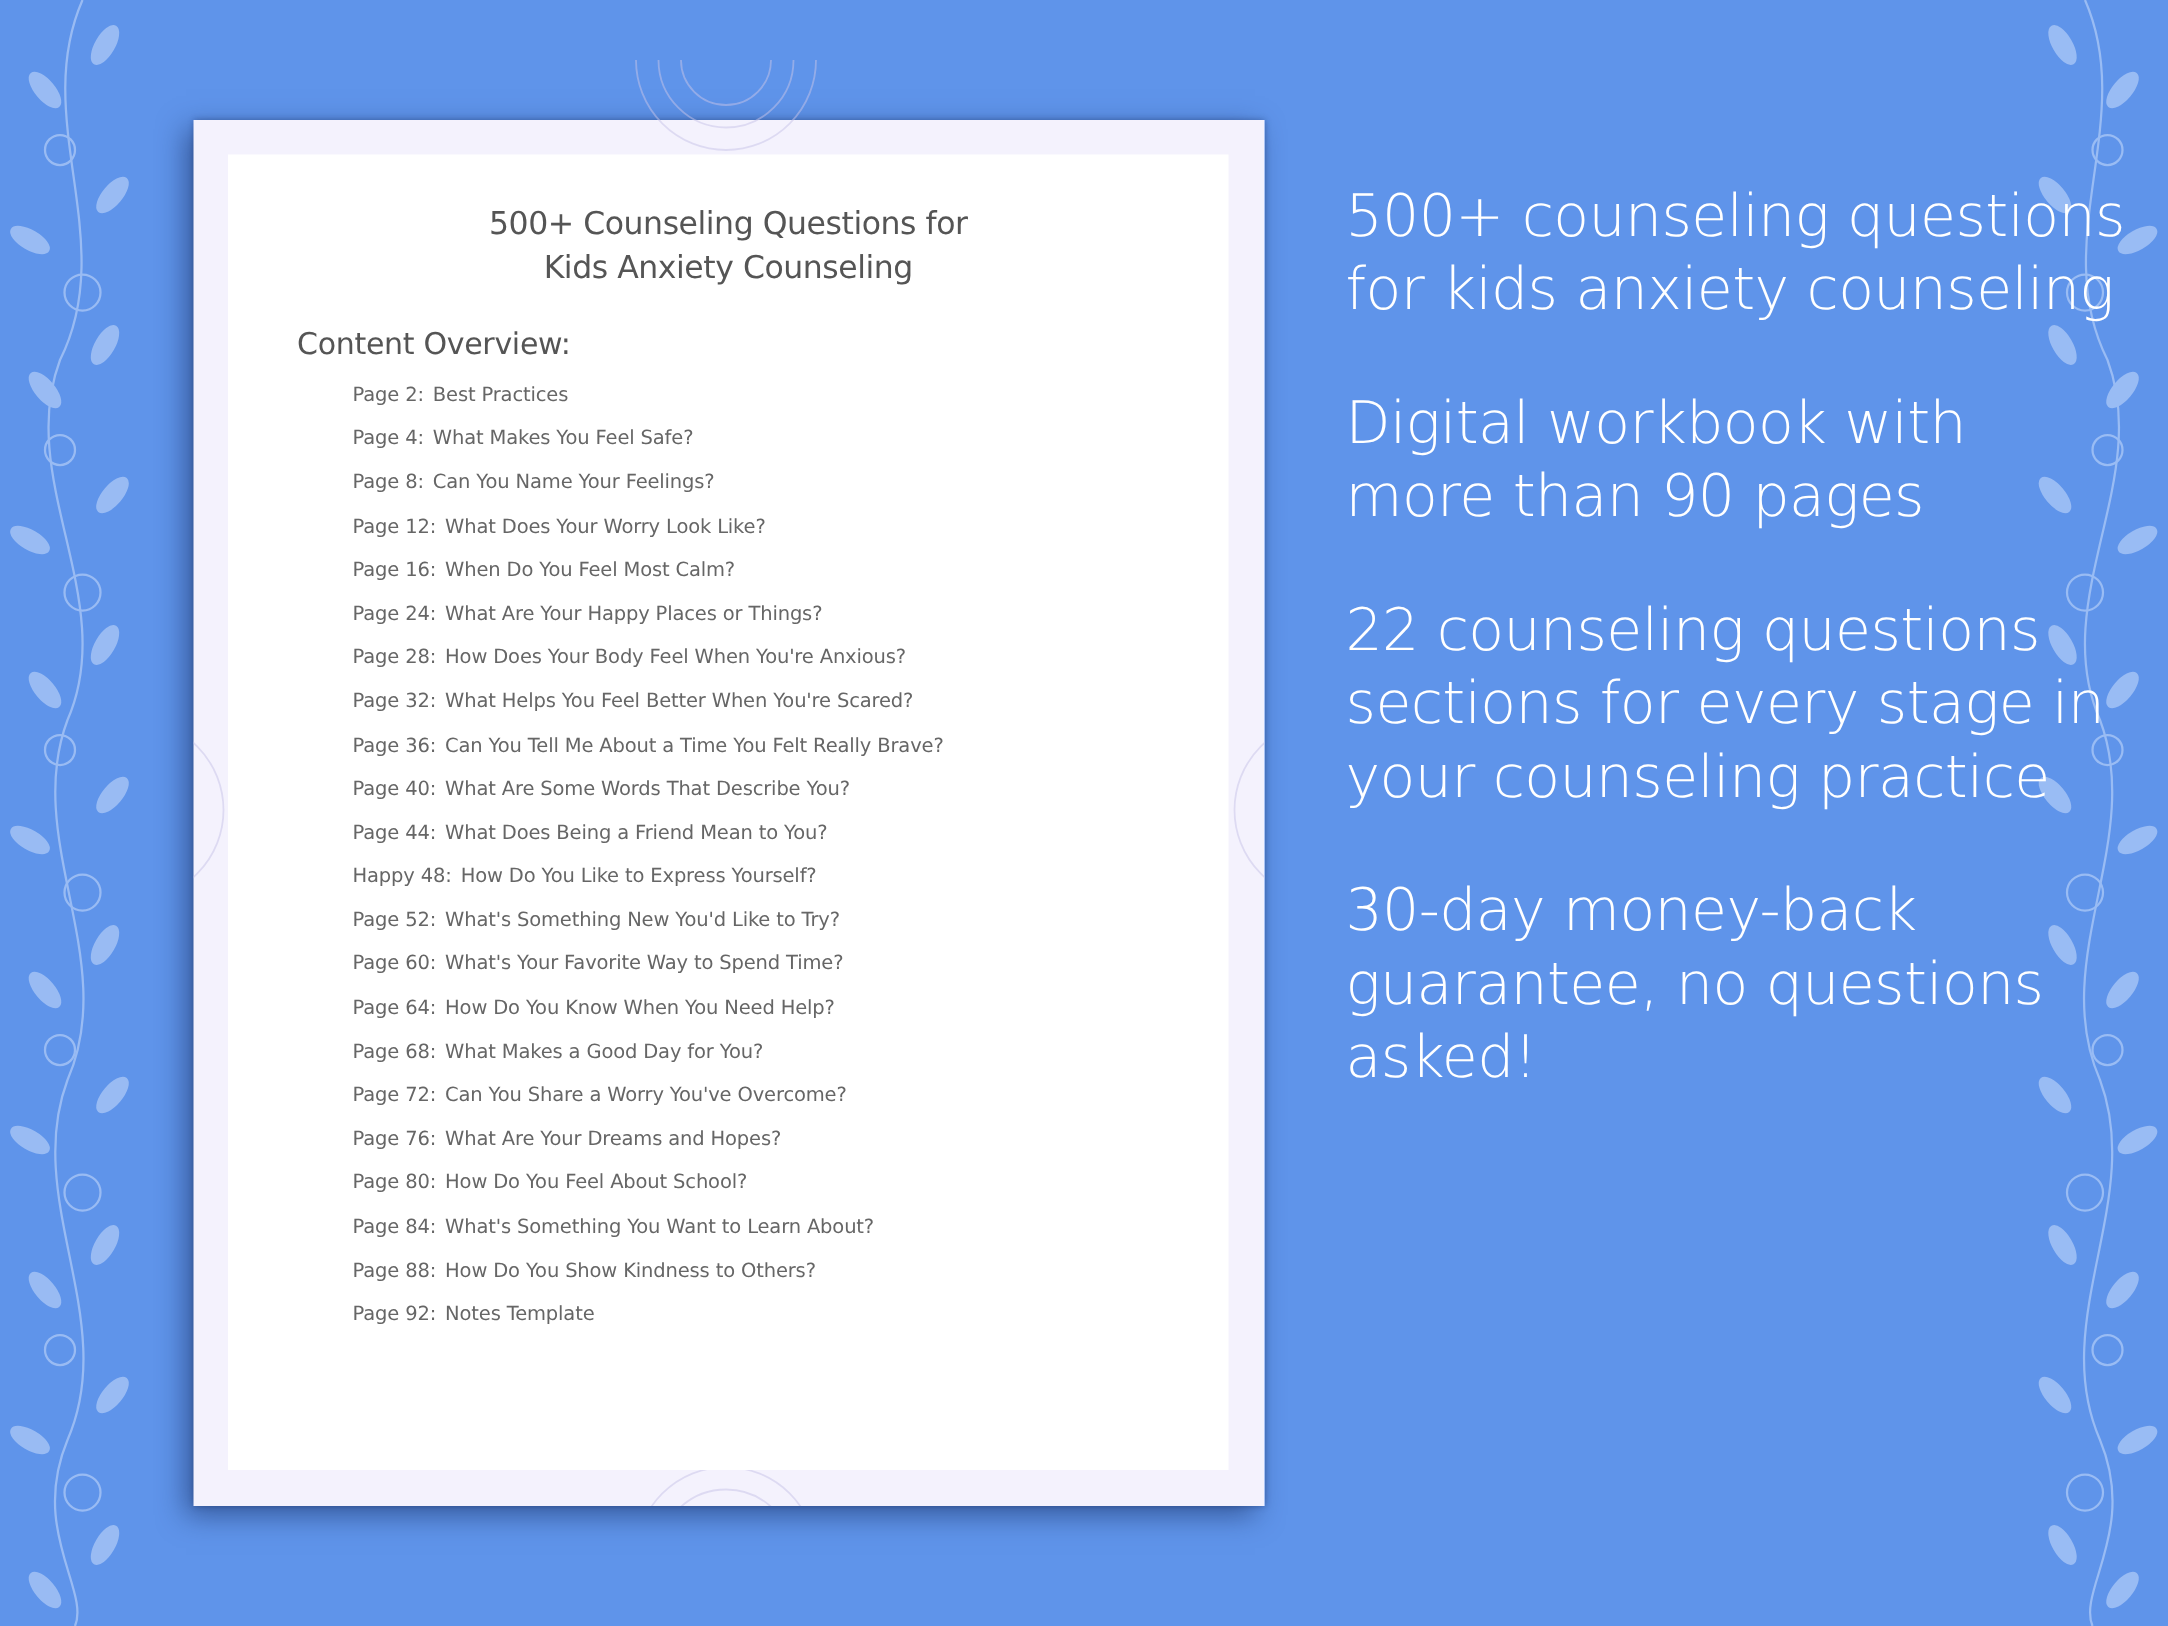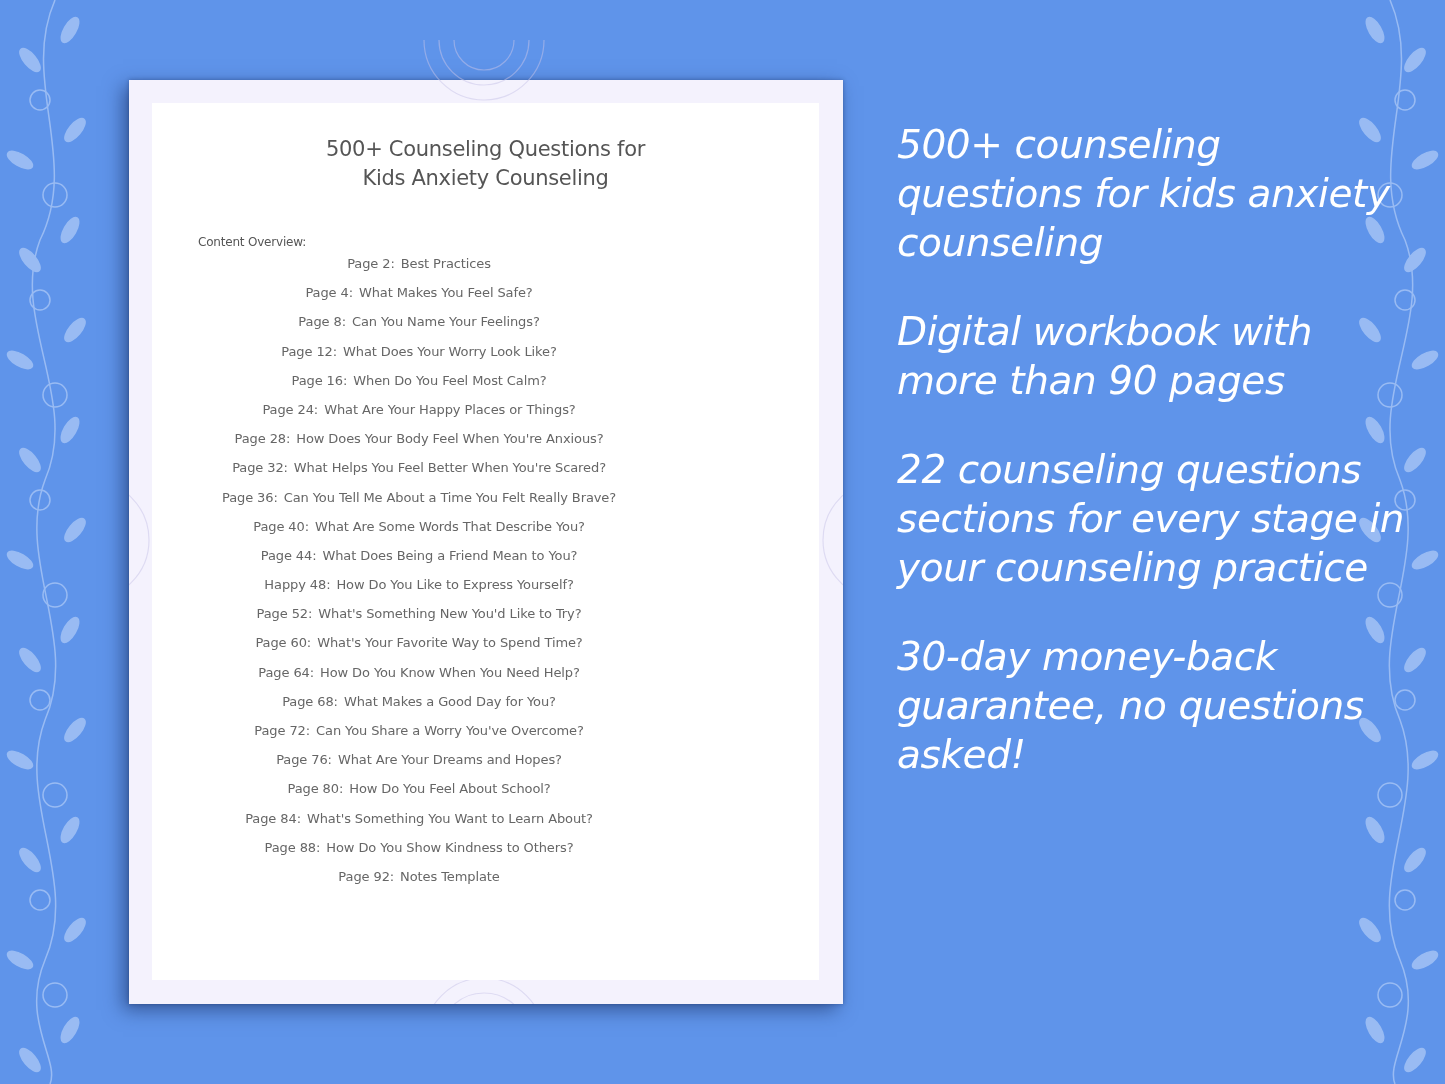--- a/index.html
+++ b/index.html
@@ -24,31 +24,31 @@
   .doc-page {
     position: absolute; left: 152px; top: 103px; width: 667px; height: 877px;
     background: #ffffff;
   }
   .doc-title {
     position: absolute; left: 0; top: 32px; width: 667px; text-align: center;
     color: #555; font-size: 21px; line-height: 29px; font-family: "DejaVu Sans", sans-serif;
     font-weight: 400; letter-spacing: -0.3px;
   }
   .overview-label {
-    position: absolute; left: 46px; top: 114px; color: #555; font-size: 12px;
-    font-family: "DejaVu Sans", sans-serif; letter-spacing: -0.2px; margin-top: 18px;
+    position: absolute; left: 46px; top: 114px; color: #555; font-size: 20px;
+    font-family: "DejaVu Sans", sans-serif; letter-spacing: -0.2px;
   }
-  .toc { position: absolute; left: 70px; top: 153px; margin: 0; padding: 0; list-style: none; text-align: center; }
+  .toc { position: absolute; left: 83px; top: 153px; margin: 0; padding: 0; list-style: none; }
   .toc li {
     height: 29.2px; color: #666; font-size: 13px; white-space: nowrap;
     font-family: "DejaVu Sans", sans-serif; letter-spacing: -0.1px;
   }
   .toc .pg { margin-right: 6px; }
 
-  .features { position: absolute; left: 897px; top: 120px; width: 520px; font-style: italic; }
+  .features { position: absolute; left: 897px; top: 120px; width: 520px; }
   .feature {
     color: #ffffff; font-size: 39px; line-height: 49px; margin: 0 0 40px 0;
     font-family: "DejaVu Sans", sans-serif; font-weight: 300; letter-spacing: -0.4px;
   }
 </style>
 </head>
 <body>
 
 <svg class="vine vine-left" viewBox="0 0 110 1084" preserveAspectRatio="none">
   <g fill="#c9dcfb" stroke="#c9dcfb" stroke-width="1.5">

